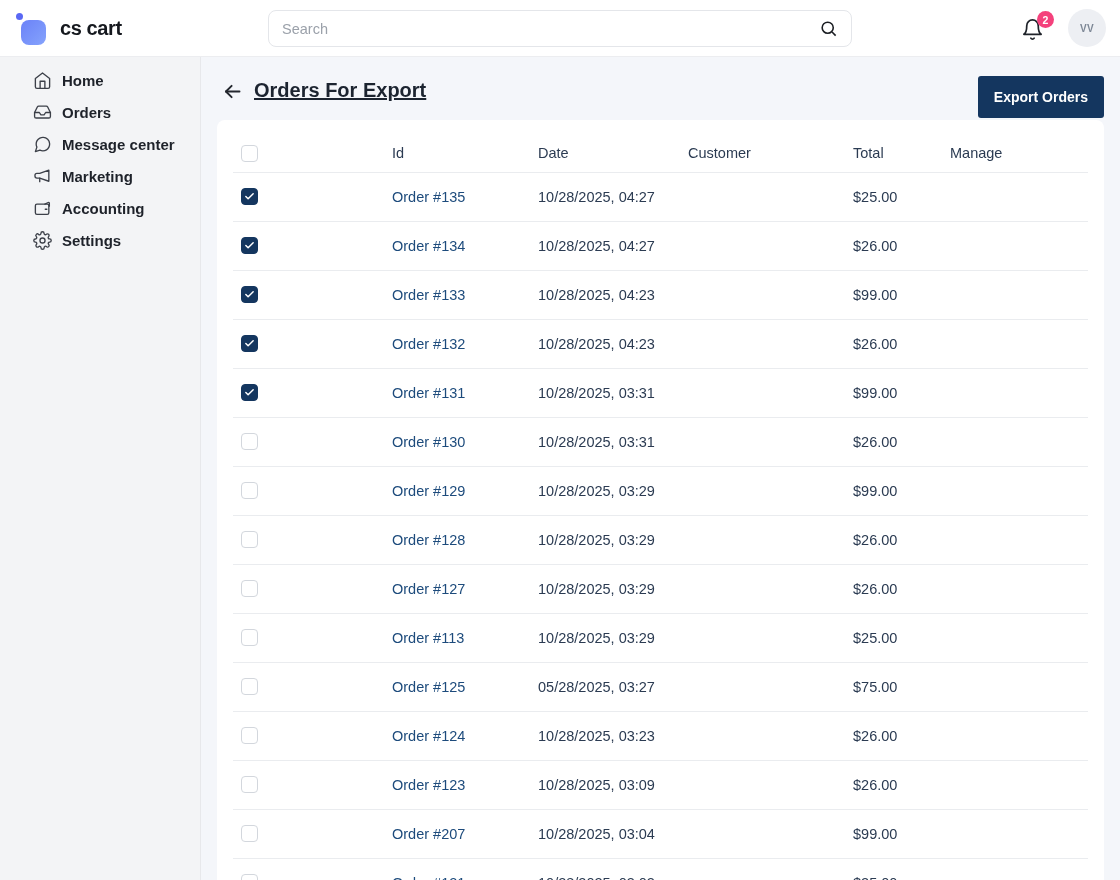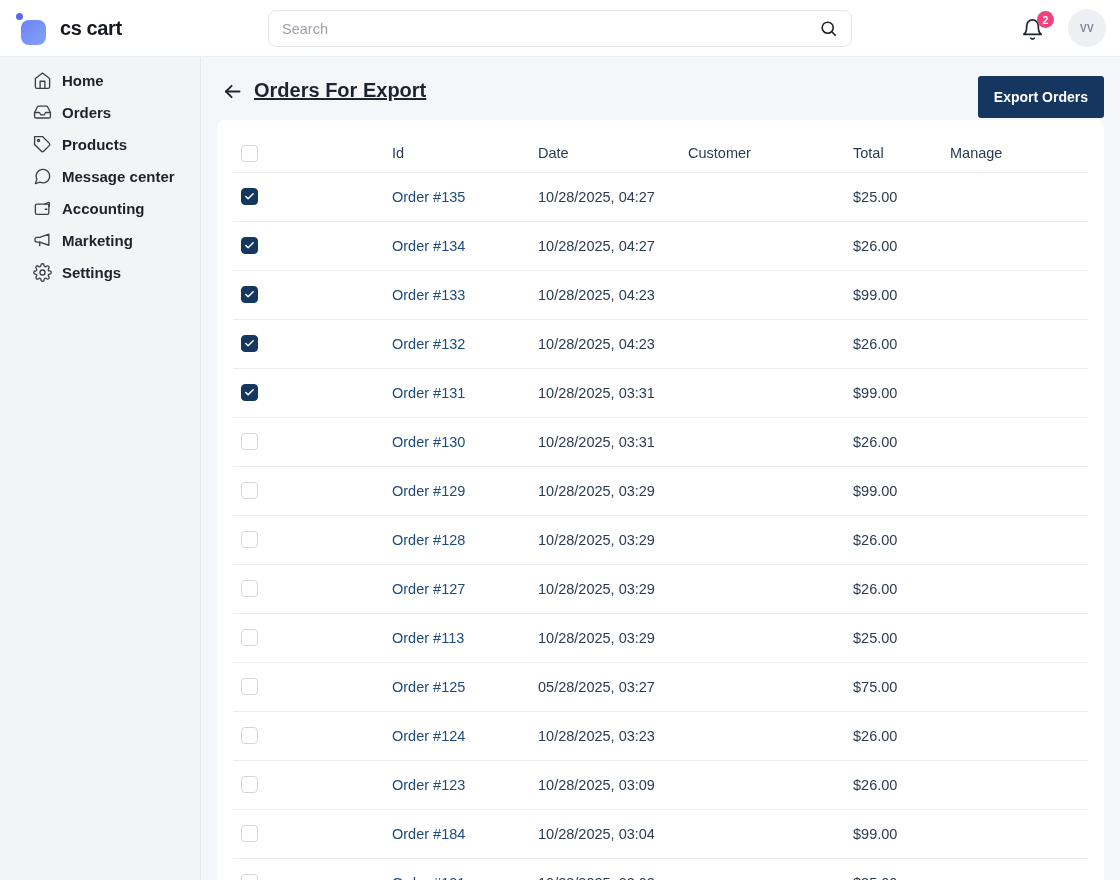--- a/index.html
+++ b/index.html
@@ -97,45 +97,38 @@
       </div>
       <div class="nav-item">
         <svg viewBox="0 0 24 24">
             <path d="M22 12h-6l-2 3h-4l-2-3H2"></path>
             <path d="M5.45 5.11L2 12v5a2 2 0 0 0 2 2h16a2 2 0 0 0 2-2v-5l-3.45-6.89A2 2 0 0 0 16.76 4H7.24a2 2 0 0 0-1.79 1.11z"></path>
           </svg>
         <span class="nav-label">Orders</span>
       </div>
       <div class="nav-item">
         <svg viewBox="0 0 24 24">
-            <path d="M20.59 13.41l-7.17 7.17a2 2 0 0 1-2.83 0L2 12V2h10l8.59 8.59a2 2 0 0 1 0 2.83z"></path>
-            <circle cx="7" cy="7" r="1.3"></circle>
-          </svg>
-        <span class="nav-label">Products</span>
-      </div>
-      <div class="nav-item">
-        <svg viewBox="0 0 24 24">
             <path d="M21 11.5a8.38 8.38 0 0 1-.9 3.8 8.5 8.5 0 0 1-7.6 4.7 8.38 8.38 0 0 1-3.8-.9L3 21l1.9-5.7a8.38 8.38 0 0 1-.9-3.8 8.5 8.5 0 0 1 4.7-7.6 8.38 8.38 0 0 1 3.8-.9h.5a8.48 8.48 0 0 1 8 8v.5z"></path>
           </svg>
         <span class="nav-label">Message center</span>
+      </div>
+      <div class="nav-item">
+        <svg viewBox="0 0 24 24">
+            <path d="M20 4L8.5 8H5a2.5 2.5 0 0 0-2.5 2.5v1A2.5 2.5 0 0 0 5 14h3.5L20 18z"></path>
+            <path d="M8.5 14v4.5"></path>
+          </svg>
+        <span class="nav-label">Marketing</span>
       </div>
       <div class="nav-item">
         <svg viewBox="0 0 24 24">
             <rect x="3" y="6.5" width="17" height="13" rx="2"></rect>
             <path d="M15 6.5l4.2-2.1a1 1 0 0 1 1.45.9V9"></path>
             <path d="M15.5 13h2"></path>
           </svg>
         <span class="nav-label">Accounting</span>
-      </div>
-      <div class="nav-item">
-        <svg viewBox="0 0 24 24">
-            <path d="M20 4L8.5 8H5a2.5 2.5 0 0 0-2.5 2.5v1A2.5 2.5 0 0 0 5 14h3.5L20 18z"></path>
-            <path d="M8.5 14v4.5"></path>
-          </svg>
-        <span class="nav-label">Marketing</span>
       </div>
       <div class="nav-item">
         <svg viewBox="0 0 24 24">
             <circle cx="12" cy="12" r="3.2"></circle>
             <path d="M19.4 15a1.65 1.65 0 0 0 .33 1.82l.06.06a2 2 0 1 1-2.83 2.83l-.06-.06a1.65 1.65 0 0 0-1.82-.33 1.65 1.65 0 0 0-1 1.51V21a2 2 0 1 1-4 0v-.09A1.65 1.65 0 0 0 9 19.4a1.65 1.65 0 0 0-1.82.33l-.06.06a2 2 0 1 1-2.83-2.83l.06-.06a1.65 1.65 0 0 0 .33-1.82 1.65 1.65 0 0 0-1.51-1H3a2 2 0 1 1 0-4h.09A1.65 1.65 0 0 0 4.6 9a1.65 1.65 0 0 0-.33-1.82l-.06-.06a2 2 0 1 1 2.83-2.83l.06.06a1.65 1.65 0 0 0 1.82.33H9a1.65 1.65 0 0 0 1-1.51V3a2 2 0 1 1 4 0v.09a1.65 1.65 0 0 0 1 1.51 1.65 1.65 0 0 0 1.82-.33l.06-.06a2 2 0 1 1 2.83 2.83l-.06.06a1.65 1.65 0 0 0-.33 1.82V9a1.65 1.65 0 0 0 1.51 1H21a2 2 0 1 1 0 4h-.09a1.65 1.65 0 0 0-1.51 1z"></path>
           </svg>
         <span class="nav-label">Settings</span>
       </div>
     </div>
   </div>
@@ -322,21 +315,21 @@
     <div class="cell">10/28/2025, 03:09</div>
     <div class="cell"></div>
     <div class="cell">$26.00</div>
     <div class="cell"></div>
   </div>
 
   <div class="grid trow">
     <div class="cell">
               <span class="checkbox"></span>
             </div>
-    <div class="cell"><a class="order-link">Order #184</a></div>
+    <div class="cell"><a class="order-link">Order #207</a></div>
     <div class="cell">10/28/2025, 03:04</div>
     <div class="cell"></div>
     <div class="cell">$99.00</div>
     <div class="cell"></div>
   </div>
 
   <div class="grid trow">
     <div class="cell">
               <span class="checkbox"></span>
             </div>

